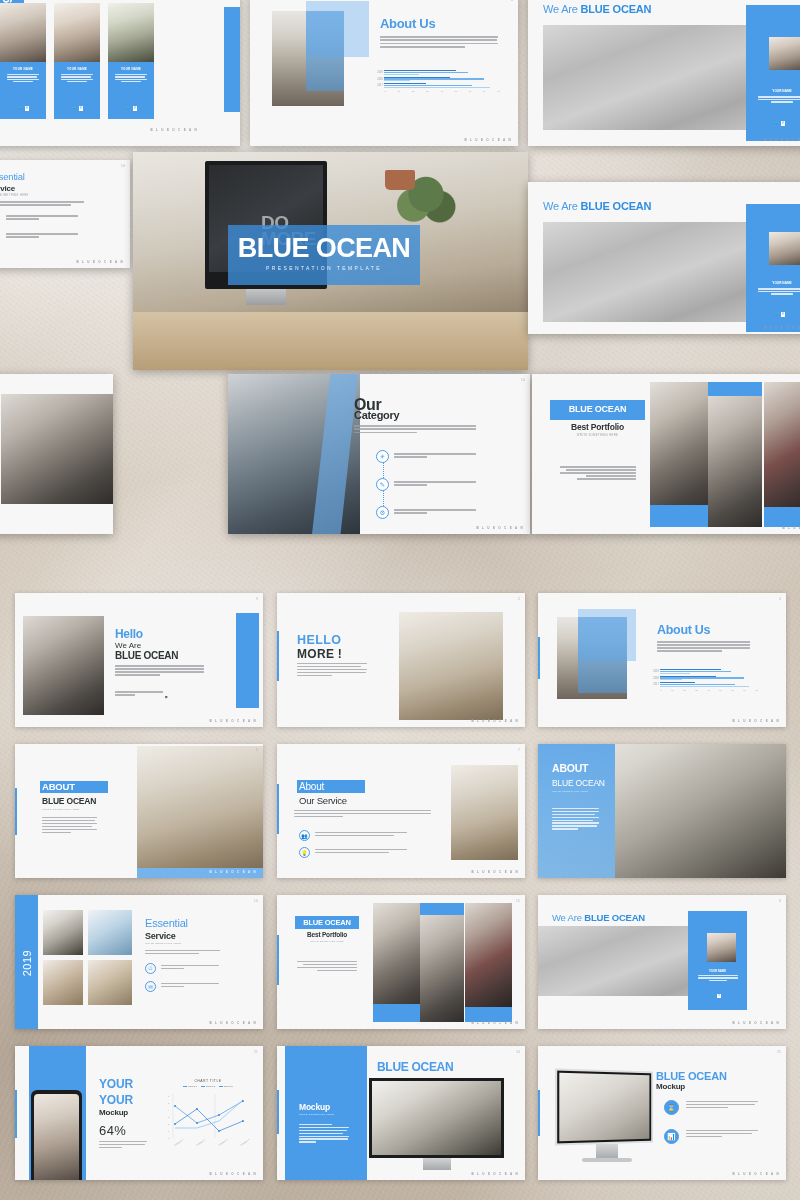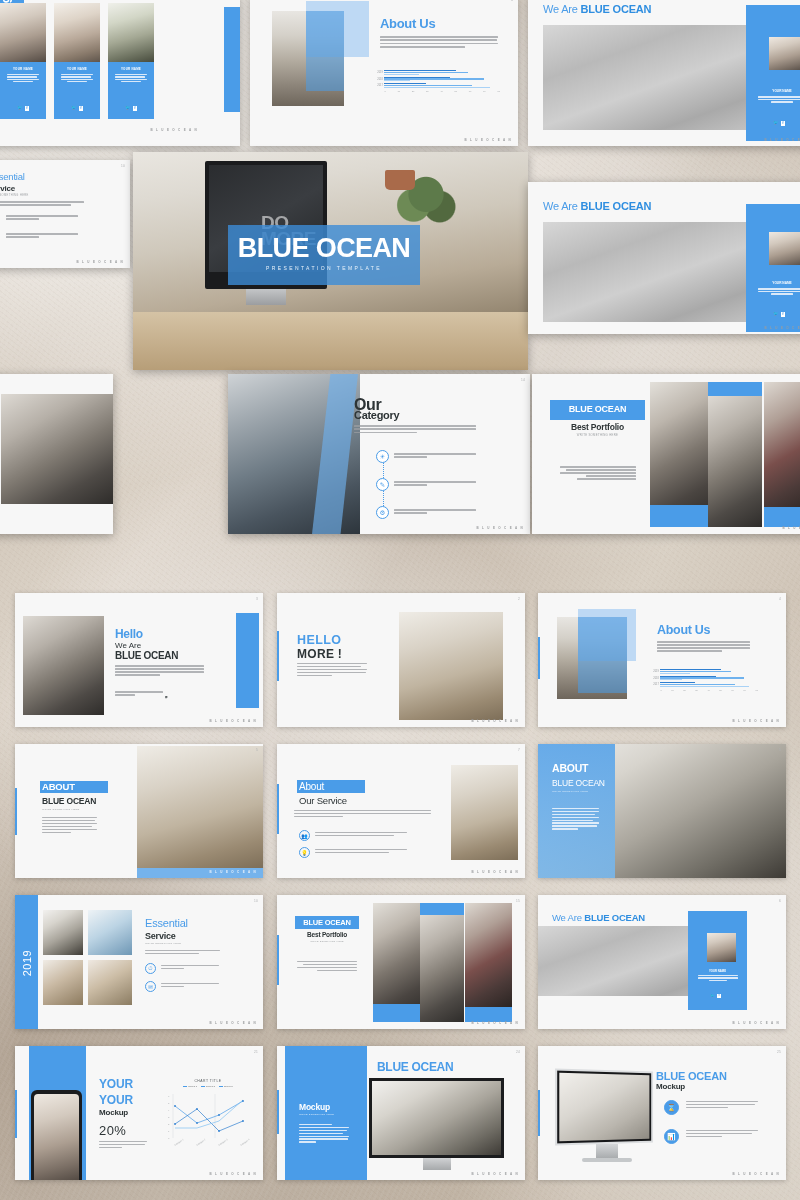--- a/index.html
+++ b/index.html
@@ -591,21 +591,21 @@
 
 <div class="slide flat" style="left:15px;top:1046px;width:248px;height:134px;">
   <div class="blue" style="position:absolute;left:-4px;top:44px;width:6px;height:48px;"></div>
   <div class="blue" style="position:absolute;left:14px;top:0;width:57px;height:134px;"></div>
   <div style="position:absolute;left:16px;top:44px;width:51px;height:90px;background:#1b1c1e;border-radius:6px 6px 0 0;"></div>
   <div class="ph ph-girl" style="left:19px;top:48px;width:45px;height:86px;border-radius:4px 4px 0 0;"></div>
 
   <div class="blue-txt" style="position:absolute;left:84px;top:31px;font-size:12px;font-weight:700;letter-spacing:-.2px;">YOUR</div>
   <div class="blue-txt" style="position:absolute;left:84px;top:47px;font-size:12px;font-weight:700;letter-spacing:-.2px;">YOUR</div>
   <div class="dark-txt" style="position:absolute;left:84px;top:62px;font-size:8px;font-weight:700;letter-spacing:-.2px;">Mockup</div>
-  <div class="dark-txt" style="position:absolute;left:84px;top:77px;font-size:13px;font-weight:400;letter-spacing:.4px;">20%</div>
+  <div class="dark-txt" style="position:absolute;left:84px;top:77px;font-size:13px;font-weight:400;letter-spacing:.4px;">64%</div>
   <div class="lines" style="left:84px;top:95px;width:48px;">
     <i style="width:100%;height:1.3px"></i>
       <i style="width:96%;height:1.3px"></i>
       <i style="width:48%;height:1.3px"></i>
   </div>
 
   <div class="lchart" style="left:148px;top:33px;width:90px;">
     <div class="ct">CHART TITLE</div>
     <div class="lg">
       <b>Series 1</b>

